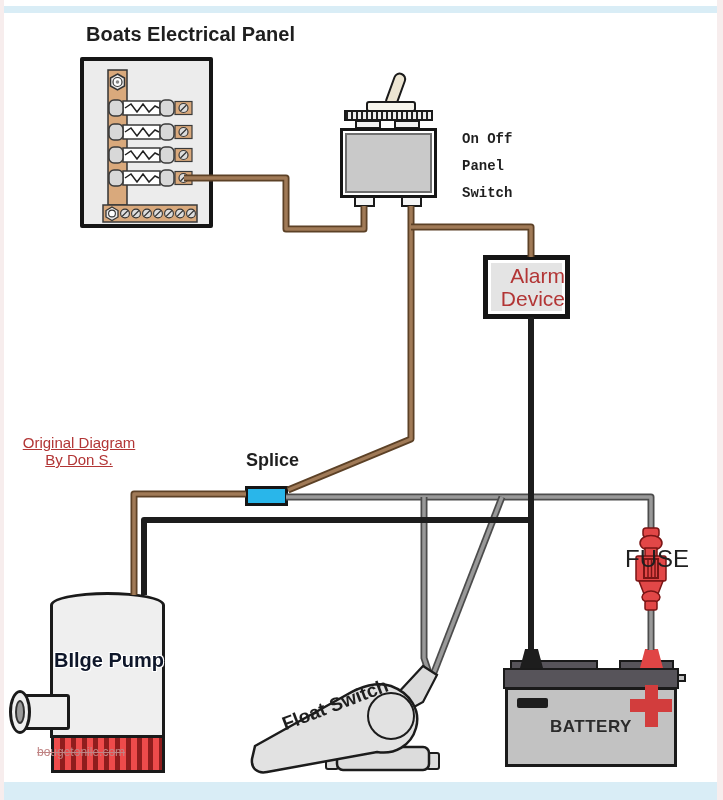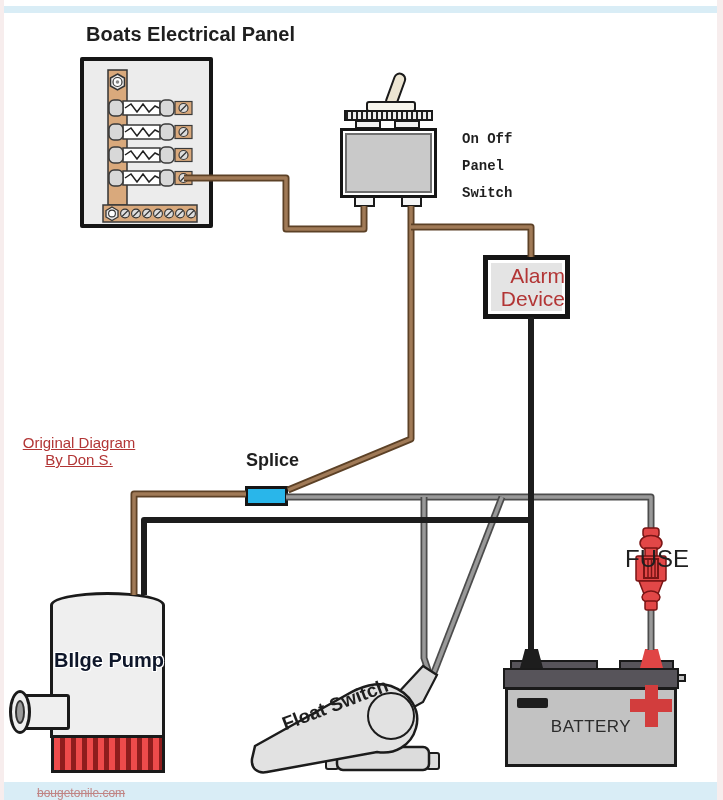--- a/index.html
+++ b/index.html
@@ -12,21 +12,21 @@
   .edge-top{left:0;top:6px;width:723px;height:7px;background:#d9edf6;}
   .edge-bottom{left:0;top:782px;width:723px;height:18px;background:#d9edf6;}
   .edge-left{left:0;top:0;width:4px;height:800px;background:#f7eded;}
   .edge-right{left:717px;top:0;width:6px;height:800px;background:#f7eded;}
   
   .title{left:54px;top:23px;font-size:20px;font-weight:bold;color:#1f1f1f;margin-left:32px;}
   .toggle-label{left:462px;top:126px;font-size:14px;font-weight:bold;line-height:27px;font-family:Liberation Mono, monospace;}
   .splice-label{left:246px;top:450px;font-size:18px;font-weight:bold;text-align:right;}
   .fuse-label{left:625px;top:545px;font-size:24px;font-weight:normal;}
   .credit{left:5px;top:434px;width:148px;text-align:center;font-size:15px;line-height:17px;color:#b23535;}
-  .watermark{left:37px;top:745px;font-size:12px;color:#c08484;text-decoration:line-through;margin-top:41px;}
+  .watermark{left:37px;top:745px;font-size:12px;color:#c08484;text-decoration:line-through;}
   
   .panel-box{left:80px;top:57px;width:133px;height:171px;border:4px solid #151515;background:#ececec;border-radius:2px;}
   
   .tog-lever{left:384px;top:71px;width:13px;height:37px;background:#ece5d2;border:2px solid #1a1a1a;border-radius:7px;
              transform:rotate(20deg);transform-origin:50% 90%;}
   .tog-stem{left:366px;top:101px;width:50px;height:11px;background:#f6f4ec;border:2px solid #1a1a1a;border-radius:3px;}
   .tog-nut{left:344px;top:110px;width:89px;height:11px;border:2px solid #1a1a1a;
            background:repeating-linear-gradient(90deg,#222 0 2px,#eee 2px 5px);}
   .tog-tab-l{left:355px;top:120px;width:26px;height:9px;background:#f2f2f2;border:2px solid #1a1a1a;}
   .tog-tab-r{left:394px;top:120px;width:26px;height:9px;background:#f2f2f2;border:2px solid #1a1a1a;}
@@ -59,21 +59,21 @@
   .bat-cap{left:503px;top:668px;width:176px;height:21px;background:#57545a;border:2px solid #1a1a1a;}
   .bat-tab{left:677px;top:674px;width:9px;height:8px;background:#c2c2c2;border:2px solid #1a1a1a;}
   .bat-body{left:505px;top:687px;width:172px;height:80px;background:#c2c2c2;border:3px solid #1a1a1a;}
   .bat-minus{left:517px;top:698px;width:31px;height:10px;background:#1d1d1d;border-radius:2px;}
   .bat-plus-h{left:630px;top:699px;width:42px;height:13px;background:#d23d3d;}
   .bat-plus-v{left:645px;top:685px;width:13px;height:42px;background:#d23d3d;}
   .bat-term-neg{left:520px;top:649px;width:23px;height:19px;background:#1d1d1d;
                 clip-path:polygon(22% 0,78% 0,100% 100%,0 100%);}
   .bat-term-pos{left:640px;top:649px;width:23px;height:19px;background:#e04545;
                 clip-path:polygon(22% 0,78% 0,100% 100%,0 100%);}
-  .bat-label{left:545px;top:717px;width:92px;text-align:center;font-size:17px;font-weight:normal;color:#2b2b2b;letter-spacing:0.5px;}
+  .bat-label{left:545px;top:717px;width:92px;text-align:center;font-size:17px;font-weight:bold;color:#2b2b2b;letter-spacing:0.5px;}
   
   #wires{position:absolute;left:0;top:0;z-index:5;pointer-events:none;}
 </style>
 </head>
 <body>
 
 <div id="stage">
 
   <div class="abs edge-top"></div>
   <div class="abs edge-bottom"></div>

